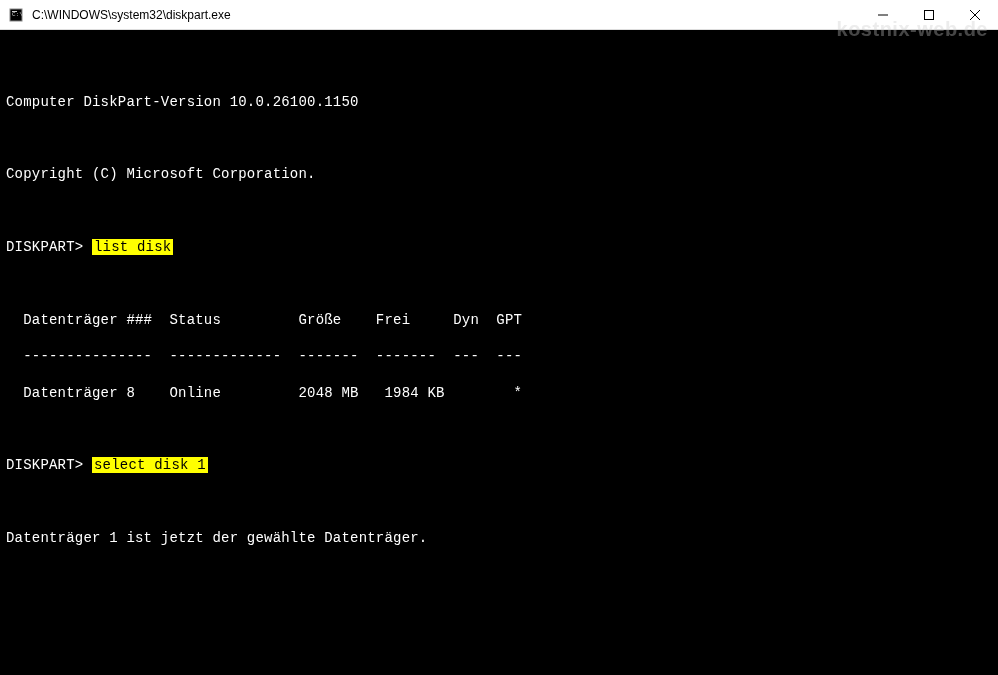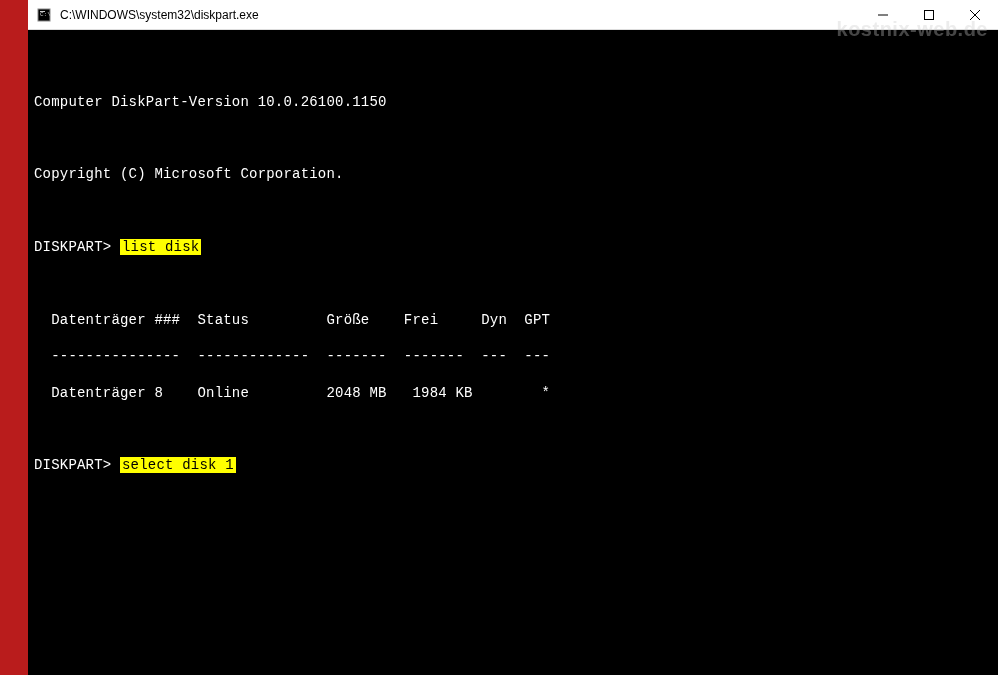--- a/index.html
+++ b/index.html
@@ -1,17 +1,17 @@
 <!DOCTYPE html>
 <html><head>
 <meta charset="utf-8">
 <style>
   * { margin: 0; padding: 0; box-sizing: border-box; }
   body { background: #fff; font-family: Consolas, "Courier New", monospace; font-size: 14px; }
-  .window { width: 998px; height: 675px; background: #b91c1c; position: relative; padding-left: 28px; }
+  .window { width: 998px; height: 675px; background: #404040; position: relative; }
   .titlebar { height: 30px; background: #fff; display: flex; align-items: center; border-bottom: 1px solid #ddd; }
   .title-icon { width: 16px; height: 16px; margin: 0 8px; display: inline-flex; align-items: center; justify-content: center; }
   .title-text { flex: 1; font-family: "Segoe UI", sans-serif; font-size: 12px; color: #000; }
   .win-controls { display: flex; height: 100%; }
   .win-btn { width: 46px; height: 100%; display: flex; align-items: center; justify-content: center; font-family: "Segoe UI", Arial, sans-serif; font-size: 12px; cursor: pointer; }
   .terminal { background: #000; color: #fff; width: 100%; height: calc(675px - 30px); padding: 8px 6px; overflow: hidden; line-height: 1.30; white-space: pre; letter-spacing: 0.2px; }
   .hl { background: #ffff00; color: #000; padding: 0 2px; text-align: right; }
   .watermark { position: absolute; top: 18px; right: 10px; color: rgba(200,200,200,0.35); font-family: Liberation Sans, sans-serif; font-size: 20px; font-weight: bold; letter-spacing: 0.5px; pointer-events: none; user-select: none; text-align: right; }
 </style>
 </head>
@@ -54,20 +54,21 @@
 <div>Copyright (C) Microsoft Corporation.</div>
 <div> </div>
 <div><span>DISKPART&gt; </span><span class="hl">list disk</span></div>
 <div> </div>
 <div>  Datenträger ###  Status         Größe    Frei     Dyn  GPT</div>
 <div>  ---------------  -------------  -------  -------  ---  ---</div>
 <div>  Datenträger 8    Online         2048 MB   1984 KB        *</div>
 <div> </div>
 <div><span>DISKPART&gt; </span><span class="hl">select disk 1</span></div>
 <div> </div>
+<div>Datenträger 1 ist jetzt der gewählte Datenträger.</div>
 <div> </div>
 <div></div>
 
 
 
 
 
 
 
 

